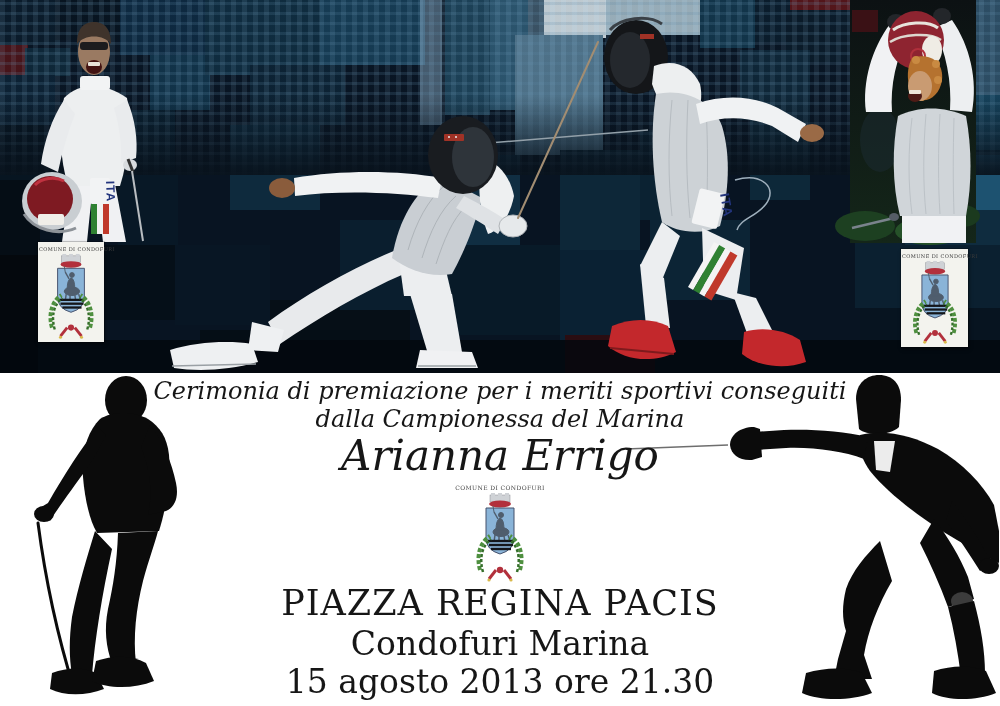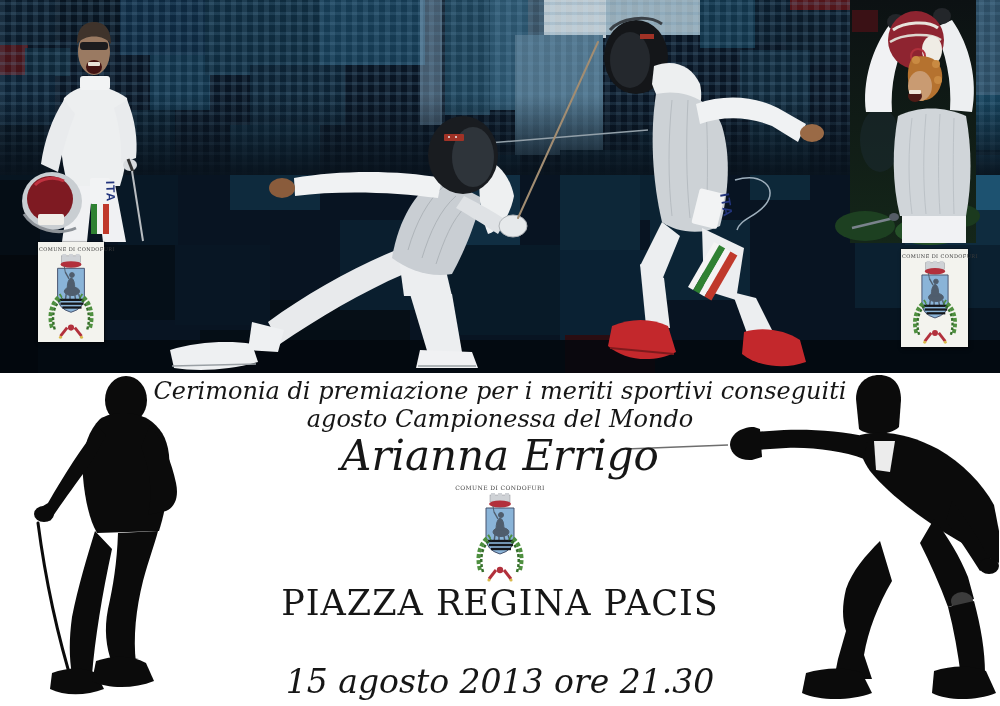--- a/index.html
+++ b/index.html
@@ -22,21 +22,21 @@
   .crest-center .crest-caption{font-size:6px;line-height:9px;color:#444;}
   .crest svg{display:block;margin:0 auto;}
   
   .txt{position:absolute;left:0;width:1000px;text-align:center;color:#161616;z-index:6;}
   .it{font-style:italic;}
   .line1{top:377px;font-size:24px;line-height:28px;}
   .line2{top:405px;font-size:24px;line-height:28px;}
   .name{top:432px;font-size:42px;line-height:48px;}
   .venue{top:583px;font-size:35px;line-height:40px;letter-spacing:1px;}
   .town{top:625px;font-size:33px;line-height:38px;}
-  .date{top:663px;font-size:33px;line-height:38px;font-style:italic;}
+  .date{top:663px;font-size:33px;line-height:38px;}
   .sil{position:absolute;left:0;top:373px;z-index:2;}
   .crest-center{left:455px;top:483px;width:90px;z-index:5;}
   .crest-left{left:38px;top:242px;width:64px;z-index:4;}
   .crest-right{left:901px;top:249px;width:65px;z-index:4;}
 </style>
 </head>
 <body>
 
 <div class="poster">
 
@@ -319,18 +319,19 @@
   </svg>
 
   <div class="crest crest-center">
     <div class="crest-caption">COMUNE DI CONDOFURI</div>
     <svg width="66" height="92" viewBox="0 0 64 92">
       <use href="#emblem"></use>
     </svg>
   </div>
 
   <div class="txt it line1">Cerimonia di premiazione per i meriti sportivi conseguiti</div>
-  <div class="txt it line2">agosto Campionessa del Mondo</div>
+  <div class="txt it line2">dalla Campionessa del Marina</div>
   <div class="txt venue">PIAZZA REGINA PACIS</div>
   <div class="txt it name">Arianna Errigo</div>
+  <div class="txt town">Condofuri Marina</div>
   <div class="txt date">15 agosto 2013 ore 21.30</div>
 
 </div>
 
 </body></html>

